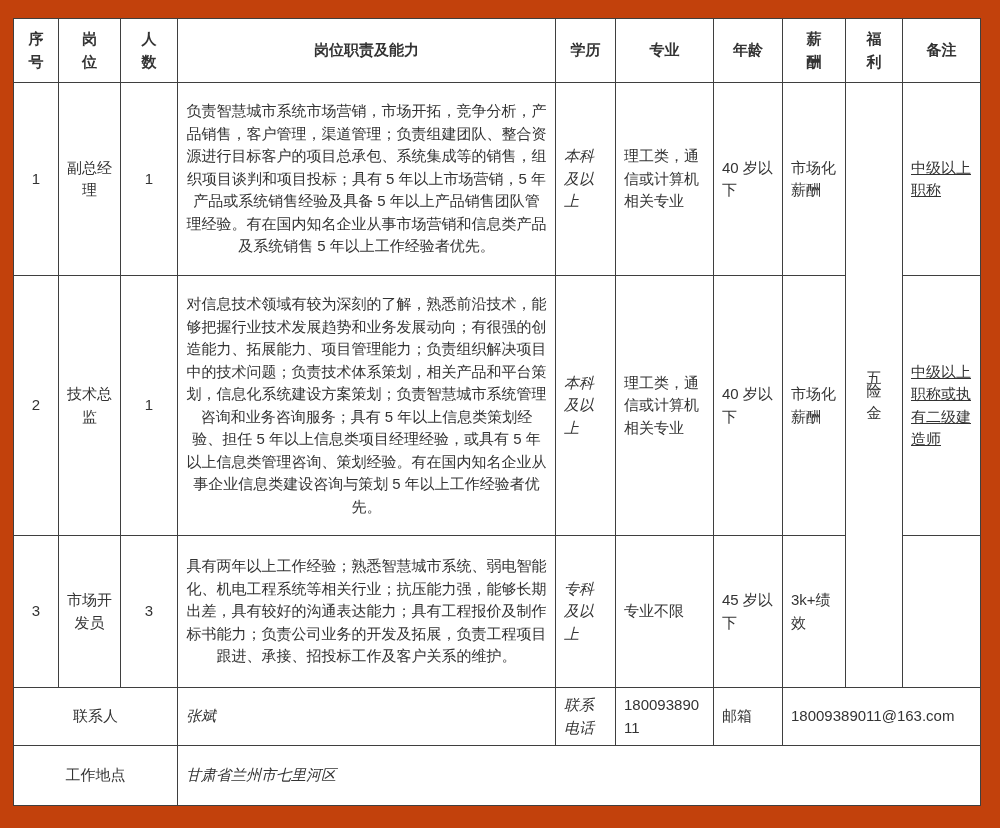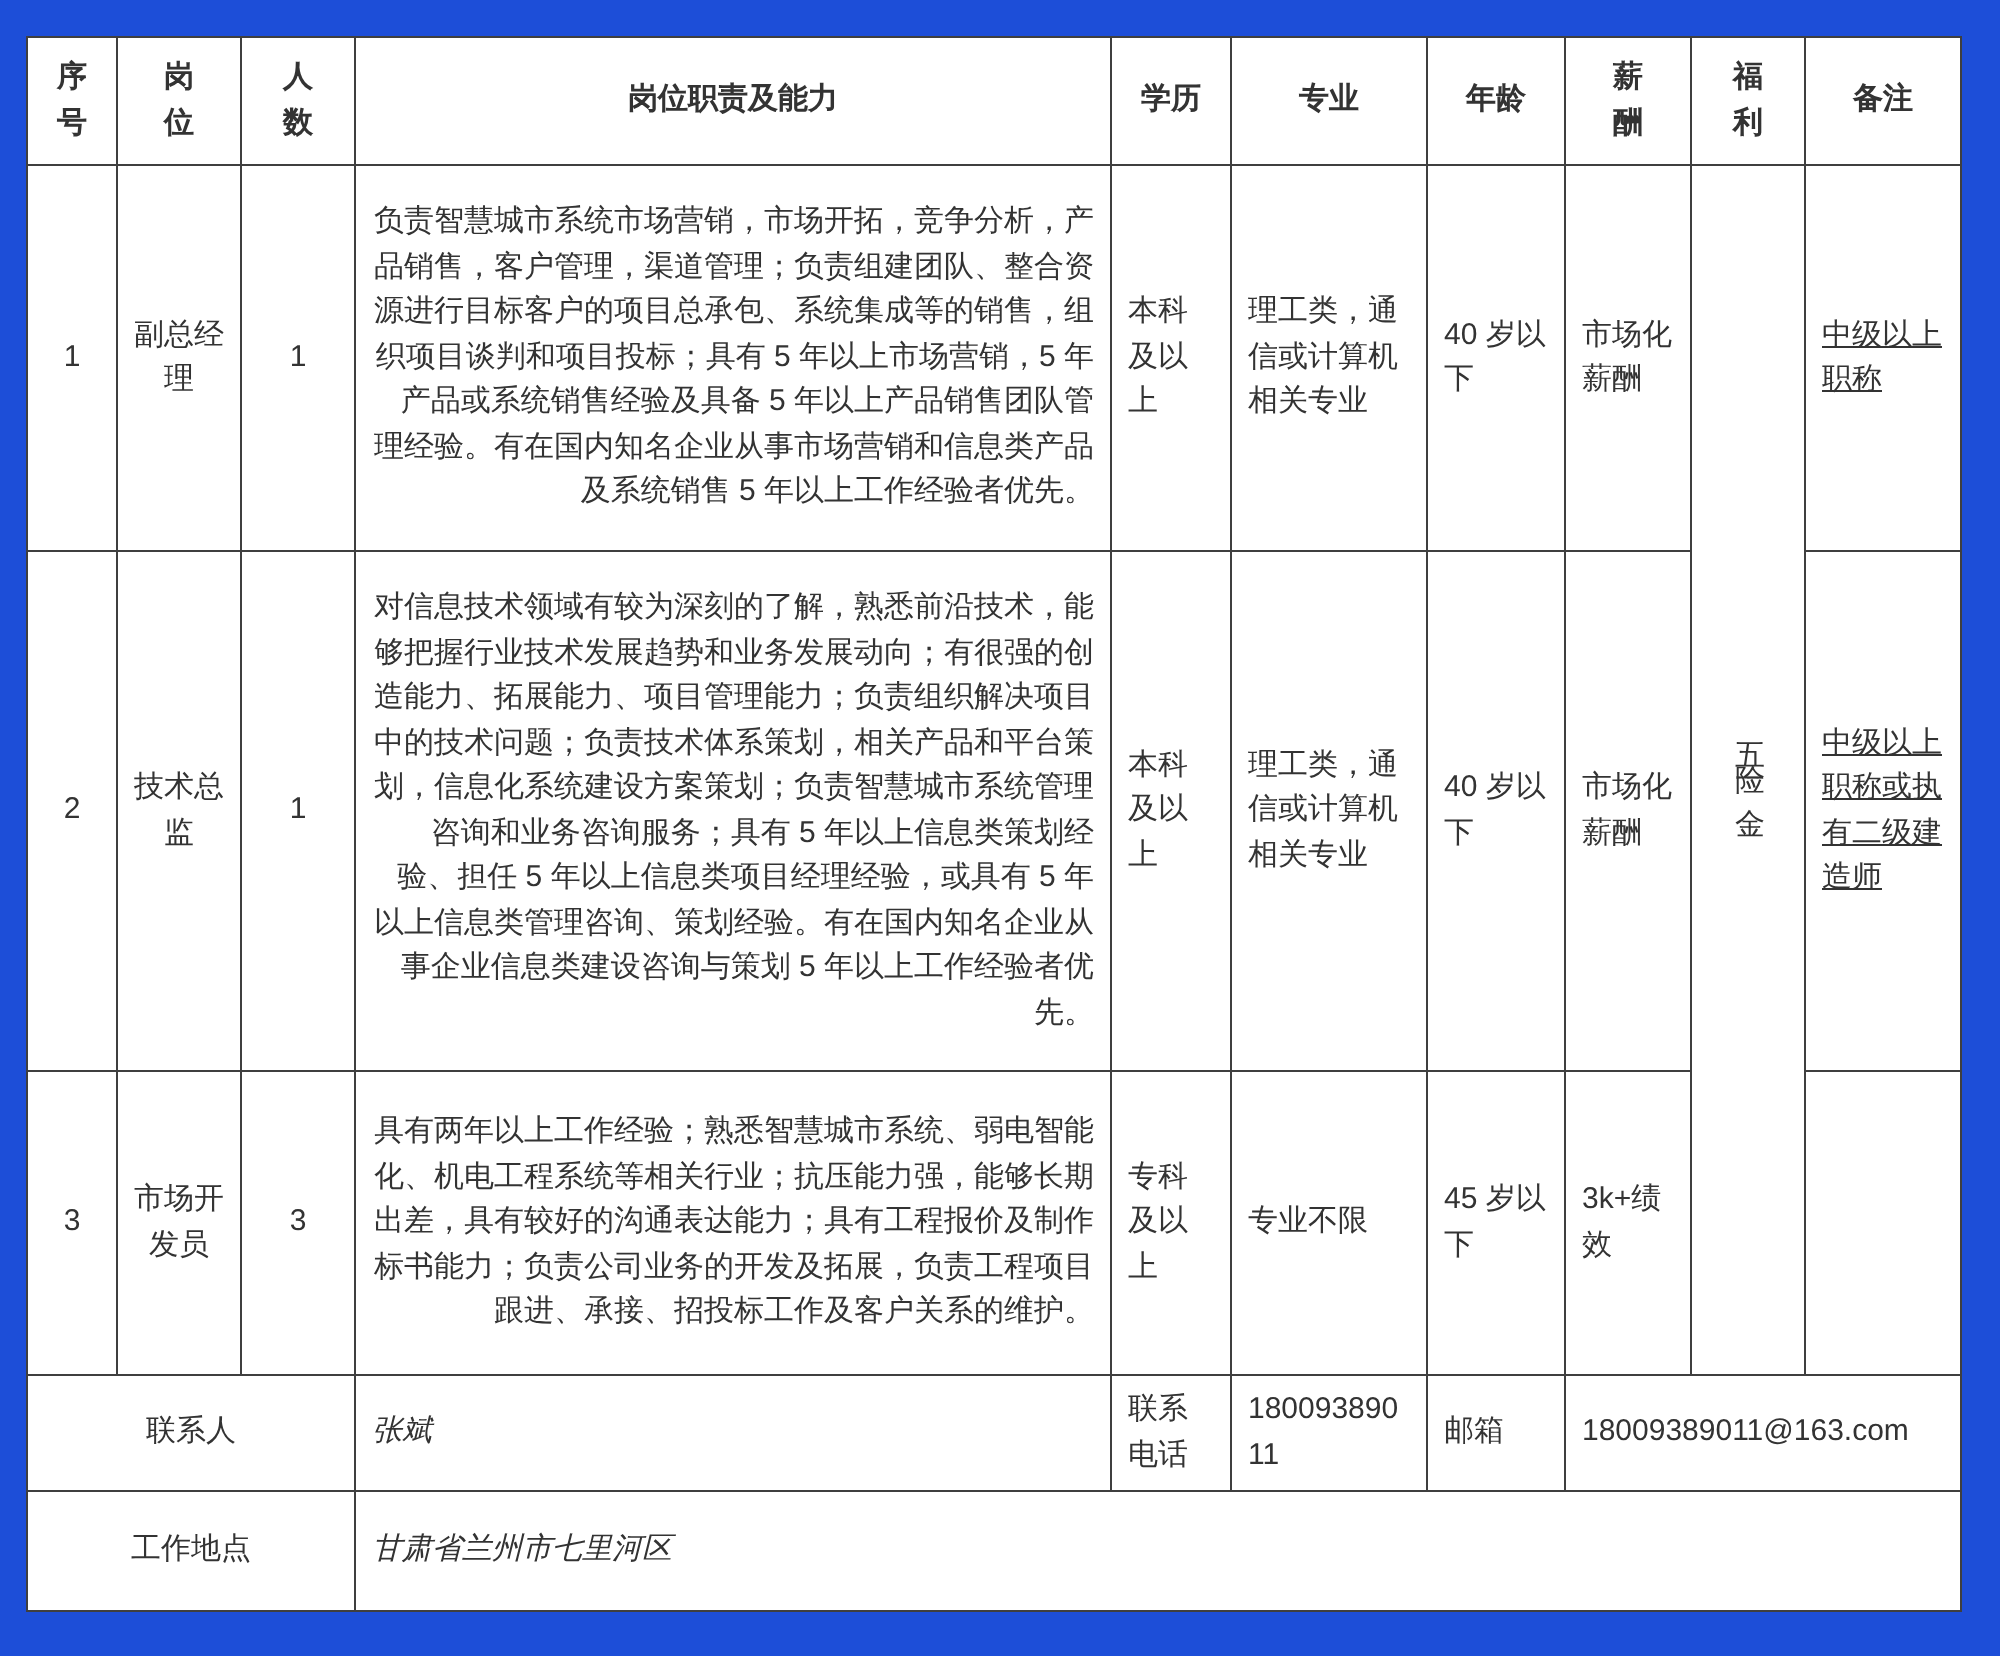--- a/index.html
+++ b/index.html
@@ -6,21 +6,21 @@
     margin: 0;
     padding: 0;
     background: #ffffff;
     width: 1000px;
     font-family: "Liberation Sans", "DejaVu Sans", sans-serif;
     color: #333333;
   }
   .page {
     width: 1000px;
     height: 828px;
-    background: #1d4ed8;
+    background: #c2410c;
     box-sizing: border-box;
     padding: 18px 0 0 13px;
   }
   table.job-table {
     border-collapse: collapse;
     table-layout: fixed;
     width: 967px;
     background: #ffffff;
   }
   table.job-table td, table.job-table th {
@@ -36,22 +36,22 @@
   th {
     font-weight: bold;
     font-size: 16px;
     text-align: center;
     padding: 6px 4px;
   }
   th.left { text-align: center; padding-left: 12px; }
   .stack { display: inline-block; width: 1.15em; line-height: 1.55; }
   td.center { text-align: center; }
   td.pos { text-align: center; padding: 6px 10px; }
-  td.desc { text-align: right; padding: 8px 12px 8px 10px; line-height: 1.5; }
-  td.edu { padding: 6px 8px 6px 10px; }
+  td.desc { text-align: center; padding: 8px 12px 8px 10px; line-height: 1.5; }
+  td.edu { padding: 6px 8px 6px 10px; font-style: italic; }
   td.major { padding: 6px 10px 6px 12px; font-family: Liberation Serif, serif; }
   td.age { padding: 6px 6px 6px 12px; }
   td.salary { padding: 6px 6px 6px 10px; }
   td.remark { padding: 6px 6px 6px 12px; text-decoration: underline; }
   td.benefits { text-align: center; }
   .vertical-text {
     display: inline-block;
     writing-mode: vertical-rl;
     text-orientation: upright;
     letter-spacing: 11px;

